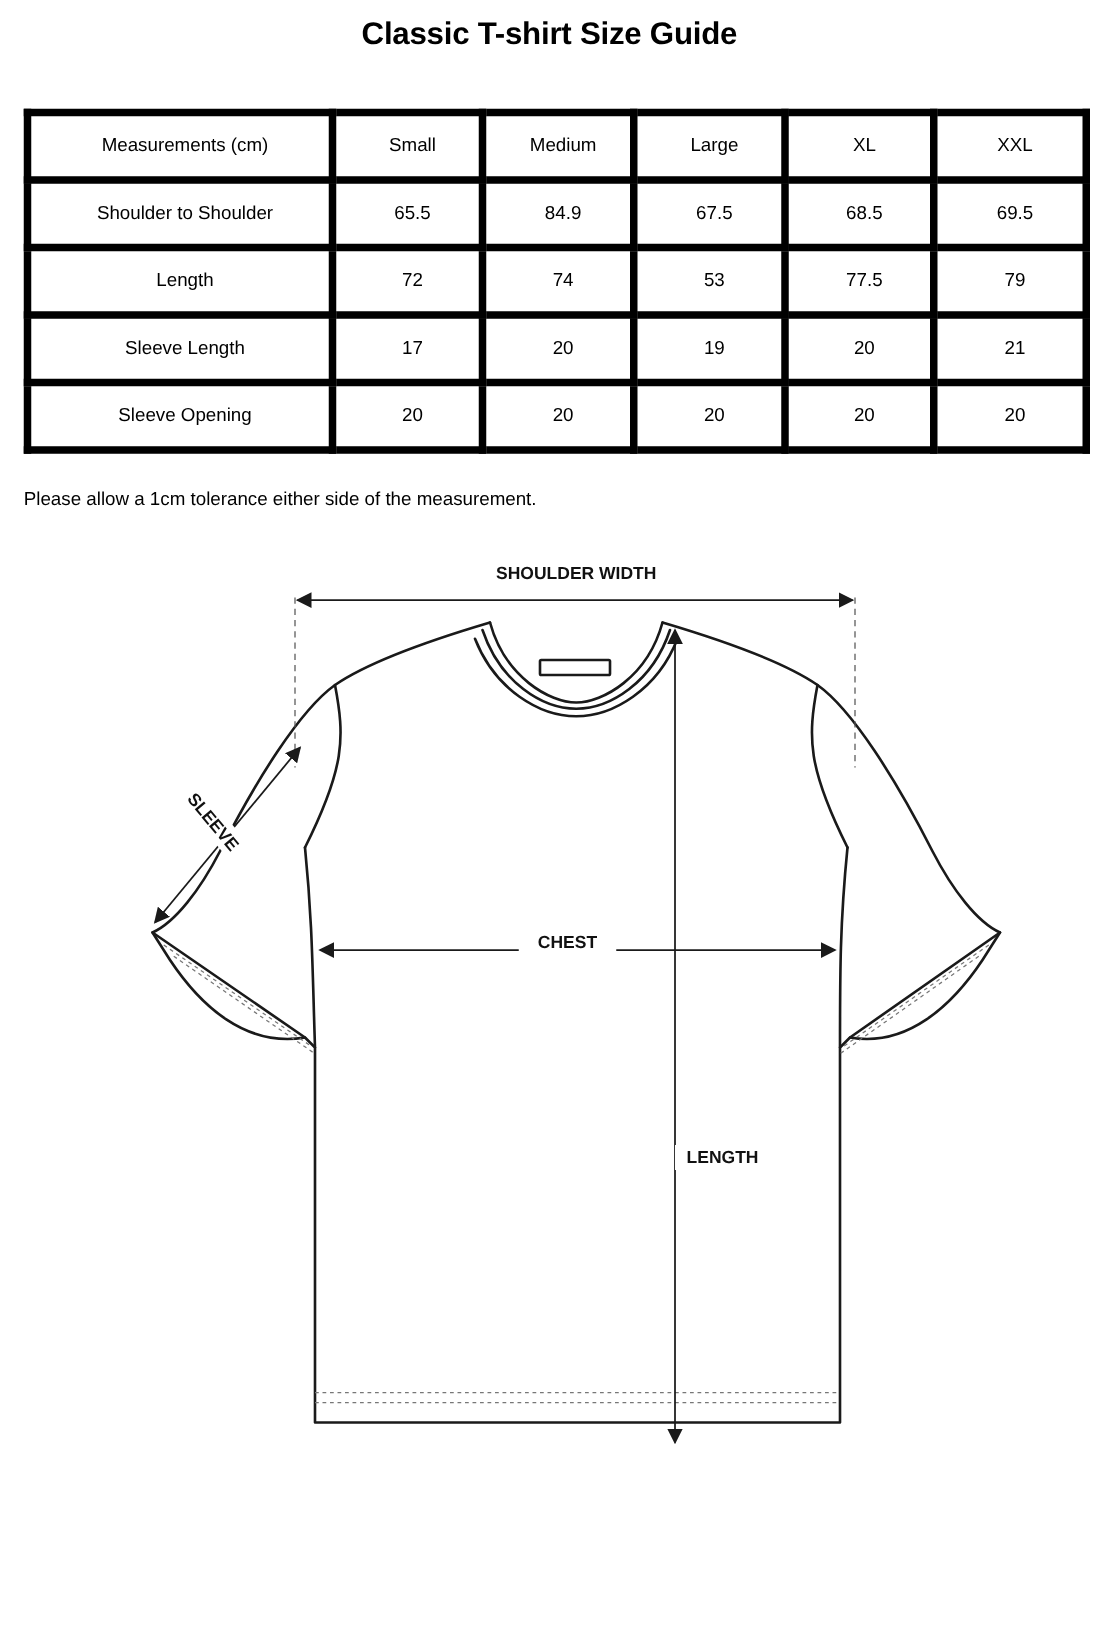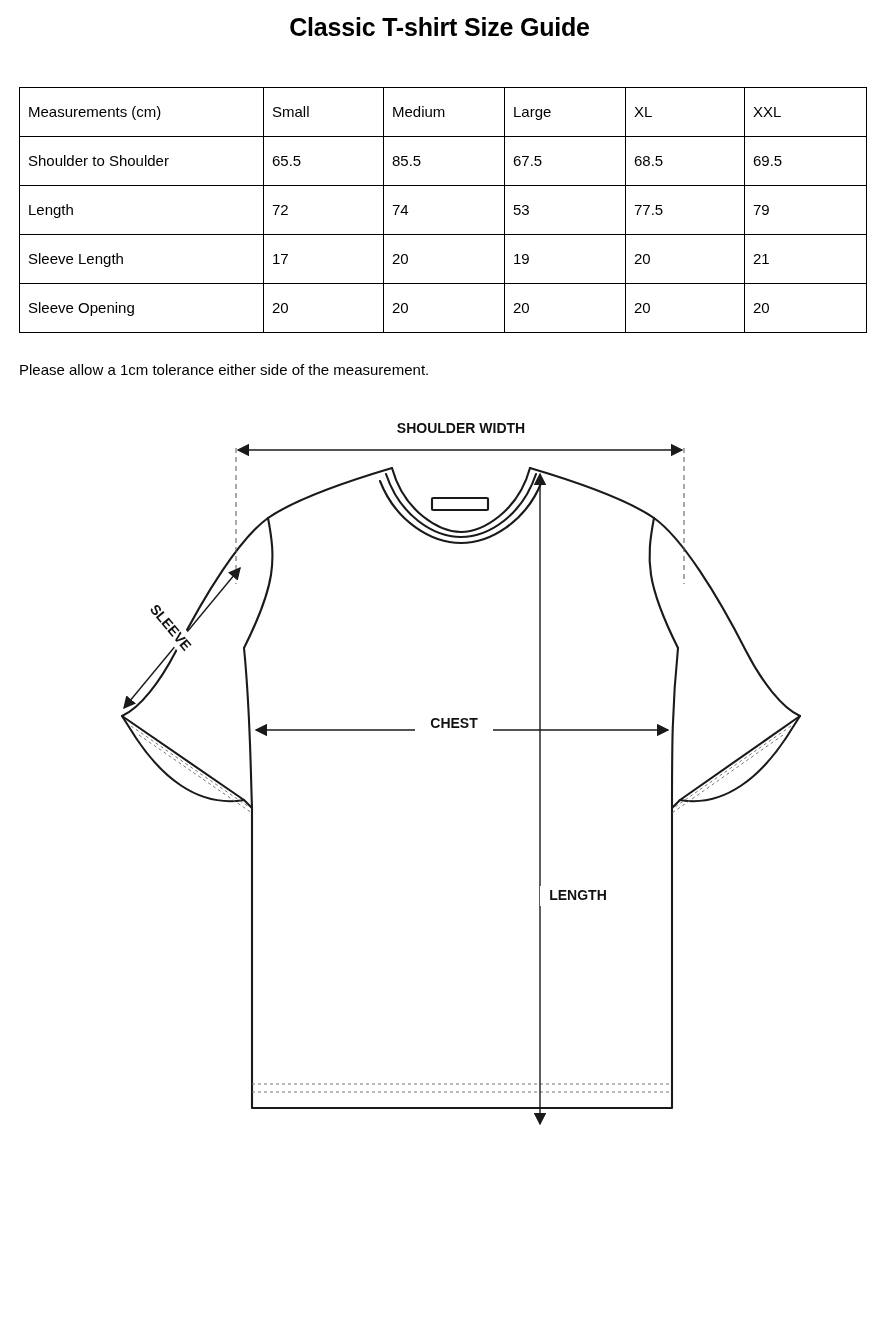--- a/index.html
+++ b/index.html
@@ -32,24 +32,24 @@
   }
   .table-wrap {
     margin: 45px 19px 0 19px;
   }
   table.size-table {
     border-collapse: collapse;
     width: 841px;
     table-layout: fixed;
   }
   table.size-table td, table.size-table th {
-    border: 1px solid #000000;
+    border: 6px solid #000000;
     font-size: 15px;
     font-weight: normal;
-    text-align: left;
+    text-align: center;
     padding: 11px 0 11px 8px;
     height: 26px;
     vertical-align: middle;
     line-height: 1.2;
   }
   table.size-table col.c0 { width: 244px; }
   table.size-table col.c1 { width: 120px; }
   table.size-table col.c2 { width: 121px; }
   table.size-table col.c3 { width: 121px; }
   table.size-table col.c4 { width: 119px; }
@@ -96,21 +96,21 @@
           <th>Medium</th>
           <th>Large</th>
           <th>XL</th>
           <th>XXL</th>
         </tr>
       </thead>
       <tbody>
         <tr>
           <td>Shoulder to Shoulder</td>
           <td>65.5</td>
-          <td>85.5</td>
+          <td>84.9</td>
           <td>67.5</td>
           <td>68.5</td>
           <td>69.5</td>
         </tr>
         <tr>
           <td>Length</td>
           <td>72</td>
           <td>74</td>
           <td>53</td>
           <td>77.5</td>

